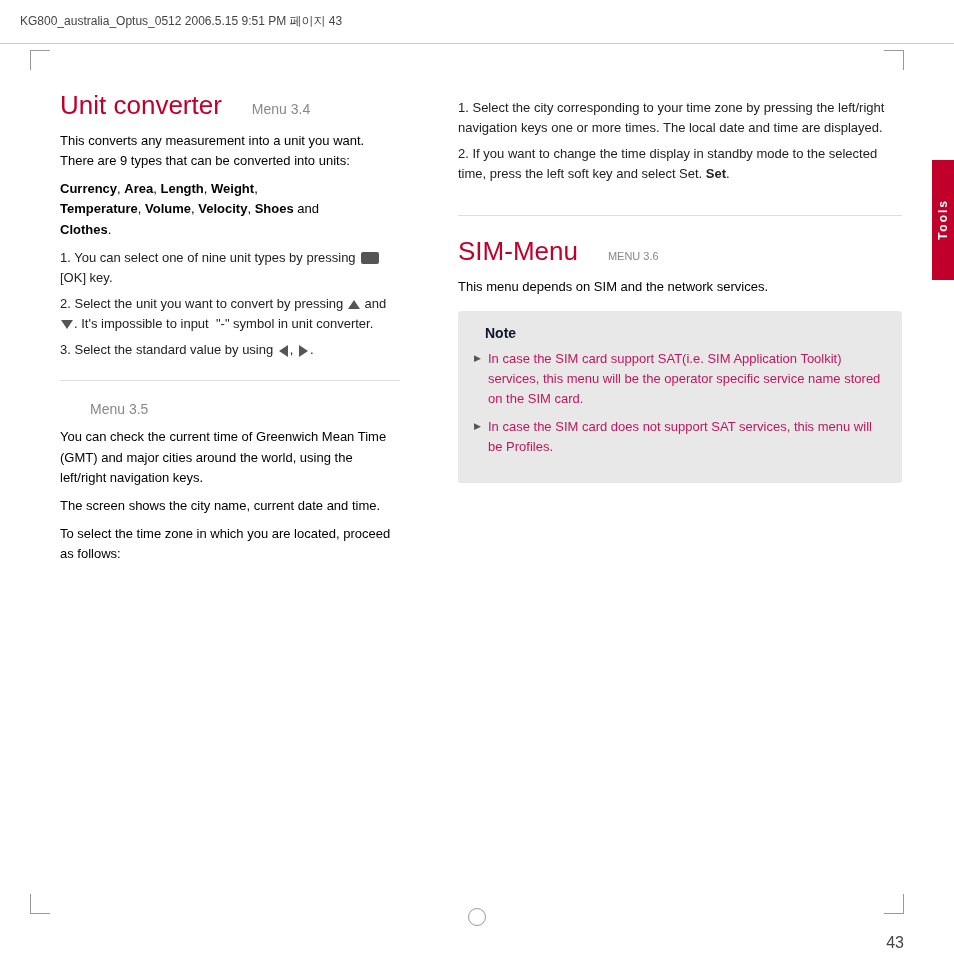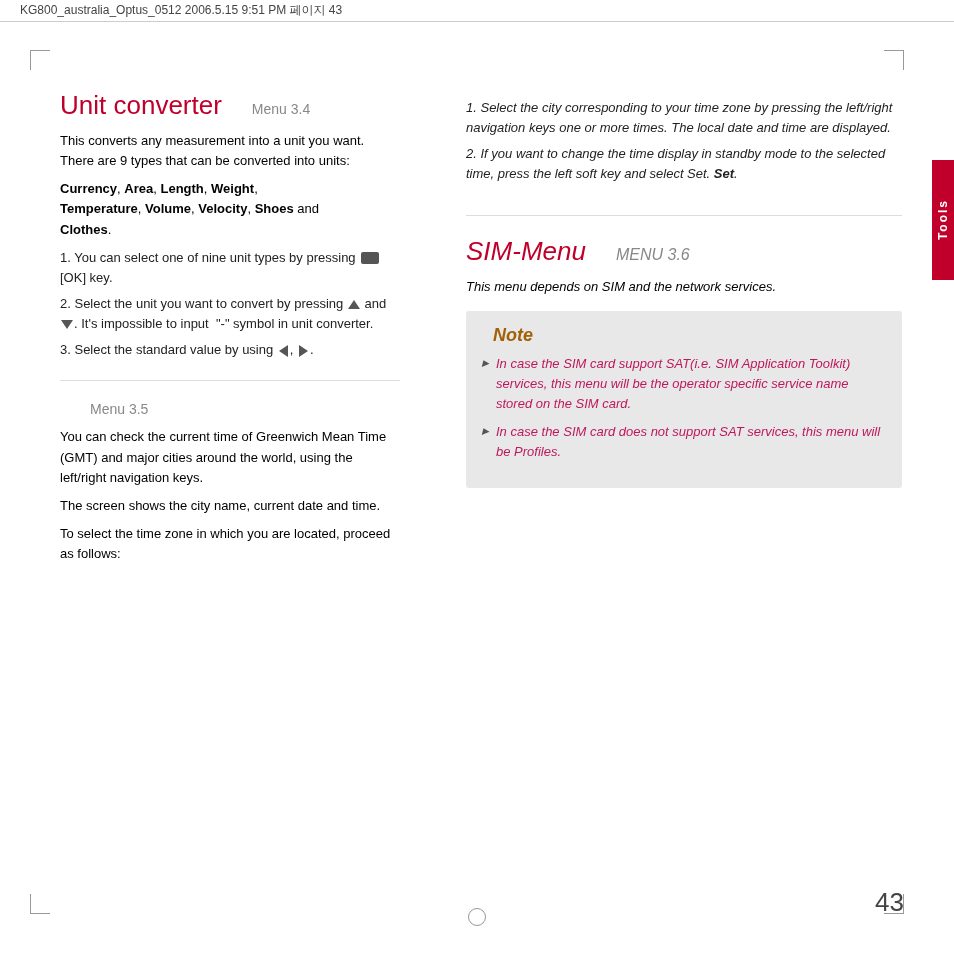--- a/index.html
+++ b/index.html
@@ -13,21 +13,21 @@
       position: relative;
       overflow: hidden;
     }
 
     
     .header-bar {
       position: absolute;
       top: 0;
       left: 0;
       right: 0;
-      height: 22px;
+      height: 44px;
       border-bottom: 1px solid #ccc;
       display: flex;
       align-items: center;
       padding: 0 20px;
     }
     .header-text {
       font-size: 12px;
       color: #444;
     }
 
@@ -49,23 +49,23 @@
       font-weight: bold;
       writing-mode: vertical-rl;
       text-orientation: mixed;
       transform: rotate(180deg);
       letter-spacing: 2px;
     }
 
     
     .page-number {
       position: absolute;
-      bottom: 46px;
+      bottom: 12px;
       right: 50px;
-      font-size: 26px;
+      font-size: 16px;
       color: #444;
     }
 
     
     .corner-tl, .corner-tr, .corner-bl, .corner-br {
       position: absolute;
       width: 20px;
       height: 20px;
     }
     .corner-tl { top: 50px; left: 30px; border-top: 1px solid #999; border-left: 1px solid #999; }
@@ -86,34 +86,33 @@
     }
 
     
     .main-content {
       position: absolute;
       top: 60px;
       left: 0;
       right: 22px;
       bottom: 60px;
       display: flex;
-      gap: 16px;
+      gap: 8px;
     }
 
     
     .left-col {
       flex: 0 0 430px;
       padding: 30px 30px 20px 60px;
     }
 
     
     .right-col {
       flex: 1;
       padding: 30px 30px 20px 20px;
-      font-style: italic;
     }
 
     
     .section-title {
       font-size: 26px;
       color: #c0002a;
       font-weight: 300;
       display: inline;
     }
     .menu-label {
@@ -180,23 +179,23 @@
     }
 
     
     .note-box {
       background: #e8e8e8;
       border-radius: 3px;
       padding: 14px 16px;
       margin-top: 14px;
     }
     .note-title {
-      font-size: 18px;
+      font-size: 14px;
       font-weight: bold;
-      color: #a16207;
+      color: #0f172a;
       margin-bottom: 8px;
       padding-left: 11px;
     }
     .note-item {
       font-size: 13px;
       line-height: 1.55;
       color: #be185d;
       margin-bottom: 8px;
       padding-left: 14px;
       position: relative;
@@ -288,21 +287,21 @@
           <span class="list-num">2. </span><span>If you want to change the time display in standby mode to the selected time, press the left soft key and select Set.</span> <b>Set</b>.
         </li>
       </ol>
     </div>
 
     <hr class="section-divider">
 
     <div>
       <div class="section-header">
         <span class="section-title">SIM-Menu</span>
-        <span class="menu-label" style="font-size:16px;color:#888;margin-left:30px;vertical-align:middle;">MENU 3.6</span>
+        <span class="menu-label" style="font-size:11px;color:#888;margin-left:30px;vertical-align:middle;">MENU 3.6</span>
       </div>
 
       <p class="body-text">This menu depends on SIM and the network services.</p>
 
       <div class="note-box">
         <div class="note-title">Note</div>
         <div class="note-item">In case the SIM card support SAT(i.e. SIM Application Toolkit) services, this menu will be the operator specific service name stored on the SIM card.</div>
         <div class="note-item">In case the SIM card does not support SAT services, this menu will be Profiles.</div>
       </div>
     </div>

